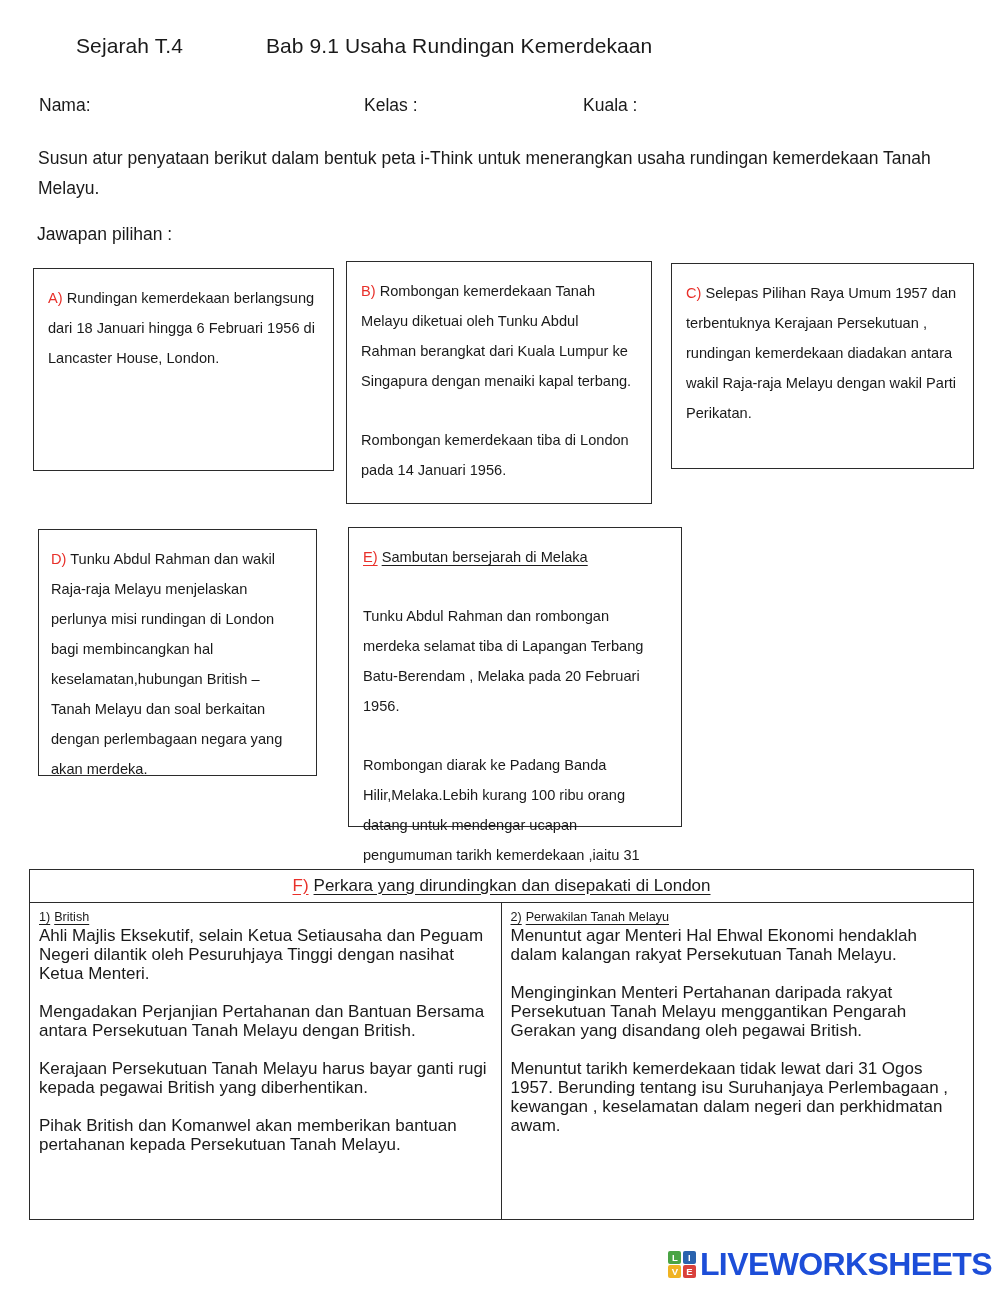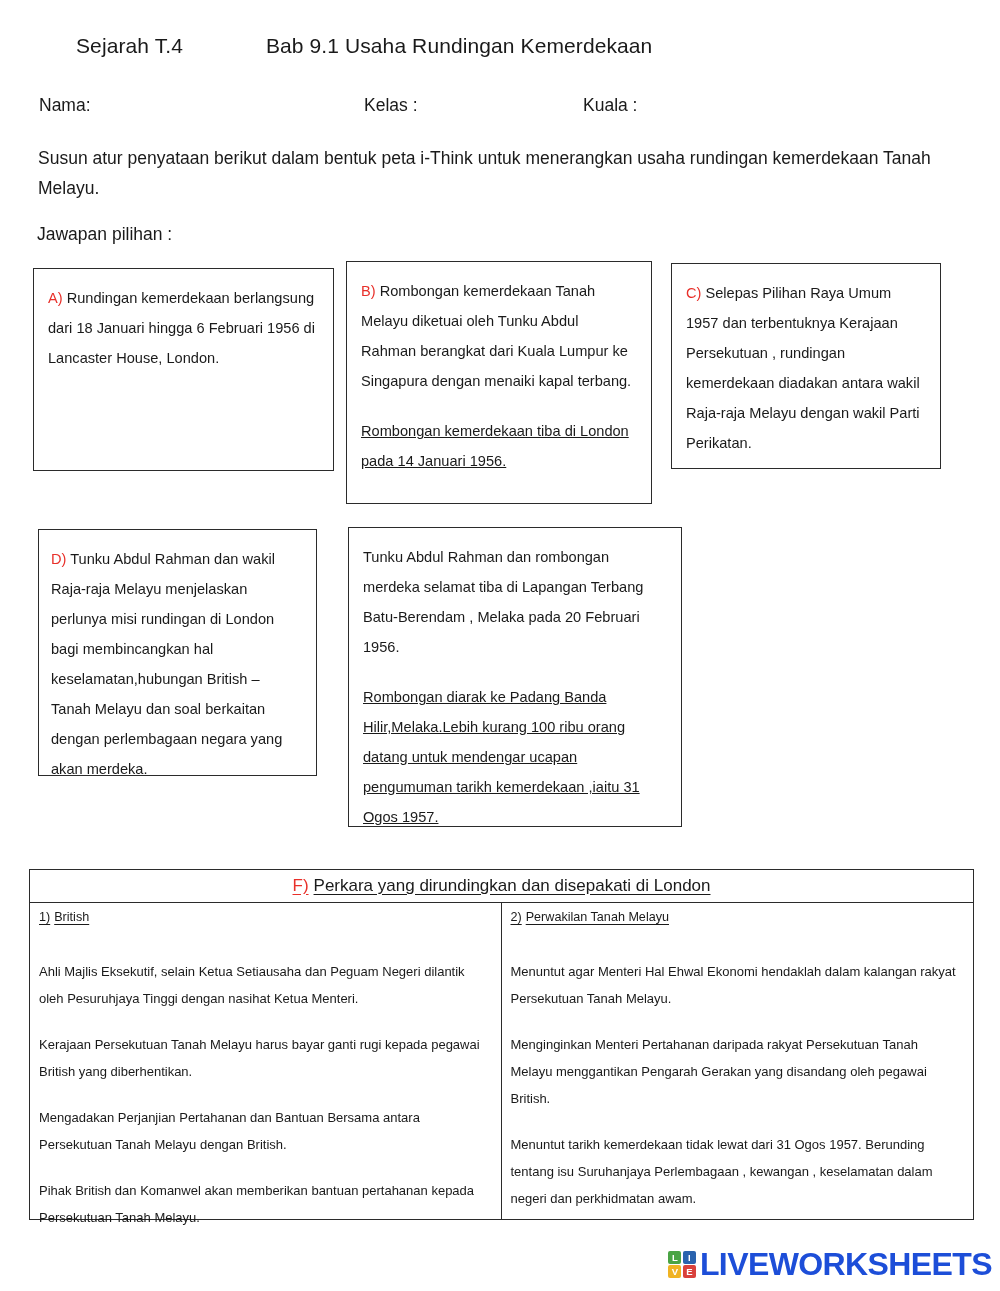--- a/index.html
+++ b/index.html
@@ -70,29 +70,29 @@
     box-sizing: border-box;
     padding: 14px 14px 10px 14px;
     font-size: 14.6px;
     line-height: 30px;
   }
   .optbox .letter {
     color: #e8302a;
     font-weight: 400;
   }
   .optbox p { margin: 0; }
-  .optbox p + p { margin-top: 20px; text-decoration: underline; }
+  .optbox p + p { margin-top: 29px; }
   .optbox .heading-underline {
     text-decoration: underline;
     text-underline-offset: 3px;
   }
 
   #box-a { left: 33px;  top: 268px; width: 301px; height: 203px; }
   #box-b { left: 346px; top: 261px; width: 306px; height: 243px; }
-  #box-c { left: 671px; top: 263px; width: 270px; height: 206px; }
+  #box-c { left: 671px; top: 263px; width: 303px; height: 206px; }
   #box-d { left: 38px;  top: 529px; width: 279px; height: 247px; padding-left: 12px; }
   #box-e { left: 348px; top: 527px; width: 334px; height: 300px; }
 
   
   #table-f {
     position: absolute;
     left: 29px; top: 869px;
     width: 945px;
     height: 351px;
     border: 1.5px solid #2b2b2b;
@@ -124,26 +124,26 @@
   #table-f .f-col {
     box-sizing: border-box;
     padding: 7px 10px 0 9px;
     width: 50%;
   }
   #table-f .f-col.left { border-right: 1.3px solid #2b2b2b; }
   #table-f .col-head {
     font-size: 12.6px;
     text-decoration: underline;
     text-underline-offset: 3px;
-    margin-bottom: 34px;
+    margin-bottom: 2px;
   }
   #table-f .col-head .num { margin-right: 4px; }
   #table-f .f-item {
-    font-size: 13px;
-    line-height: 27px;
+    font-size: 17px;
+    line-height: 19px;
     margin: 0 0 19px 0;
   }
 
   
   #footer-logo {
     position: absolute;
     right: 8px; bottom: 8px;
     display: flex;
     align-items: center;
   }
@@ -219,38 +219,42 @@
   </div>
 
   <div class="optbox" id="box-d">
     <p>
       <span class="letter">D)</span>
       <span>Tunku Abdul Rahman dan wakil Raja-raja Melayu menjelaskan perlunya misi rundingan di London bagi membincangkan hal keselamatan,hubungan British – Tanah Melayu dan soal berkaitan dengan perlembagaan negara yang akan merdeka.</span>
     </p>
   </div>
 
   <div class="optbox" id="box-e">
+    <p>
+      <span class="letter heading-underline">E)</span>
+      <span class="heading-underline">Sambutan bersejarah di Melaka</span>
+    </p>
     <p>Tunku Abdul Rahman dan rombongan merdeka selamat tiba di Lapangan Terbang Batu-Berendam , Melaka pada 20 Februari 1956.</p>
     <p>Rombongan diarak ke Padang Banda Hilir,Melaka.Lebih kurang 100 ribu orang datang untuk mendengar ucapan pengumuman tarikh kemerdekaan ,iaitu 31 Ogos 1957.</p>
   </div>
 
   <div id="table-f">
     <div class="f-title">
       <span class="letter">F)</span>
       <span class="f-title-text">Perkara yang dirundingkan dan disepakati di London</span>
     </div>
     <div class="f-cols">
 
       <div class="f-col left">
         <div class="col-head">
           <span class="num">1)</span><span>British</span>
         </div>
         <p class="f-item">Ahli Majlis Eksekutif, selain Ketua Setiausaha dan Peguam Negeri dilantik oleh Pesuruhjaya Tinggi dengan nasihat Ketua Menteri.</p>
+        <p class="f-item">Mengadakan Perjanjian Pertahanan dan Bantuan Bersama antara Persekutuan Tanah Melayu dengan British.</p>
         <p class="f-item">Kerajaan Persekutuan  Tanah Melayu harus bayar ganti rugi kepada pegawai British yang diberhentikan.</p>
-        <p class="f-item">Mengadakan Perjanjian Pertahanan dan Bantuan Bersama antara Persekutuan Tanah Melayu dengan British.</p>
         <p class="f-item">Pihak British dan Komanwel akan memberikan bantuan pertahanan kepada Persekutuan Tanah Melayu.</p>
       </div>
 
       <div class="f-col right">
         <div class="col-head">
           <span class="num">2)</span><span>Perwakilan Tanah Melayu</span>
         </div>
         <p class="f-item">Menuntut agar Menteri Hal Ehwal Ekonomi hendaklah dalam kalangan rakyat Persekutuan Tanah Melayu.</p>
         <p class="f-item">Menginginkan Menteri Pertahanan daripada rakyat Persekutuan Tanah Melayu menggantikan Pengarah Gerakan yang disandang oleh pegawai British.</p>
         <p class="f-item">Menuntut tarikh kemerdekaan tidak lewat dari 31 Ogos 1957. Berunding tentang isu Suruhanjaya Perlembagaan , kewangan , keselamatan dalam negeri dan perkhidmatan awam.</p>

